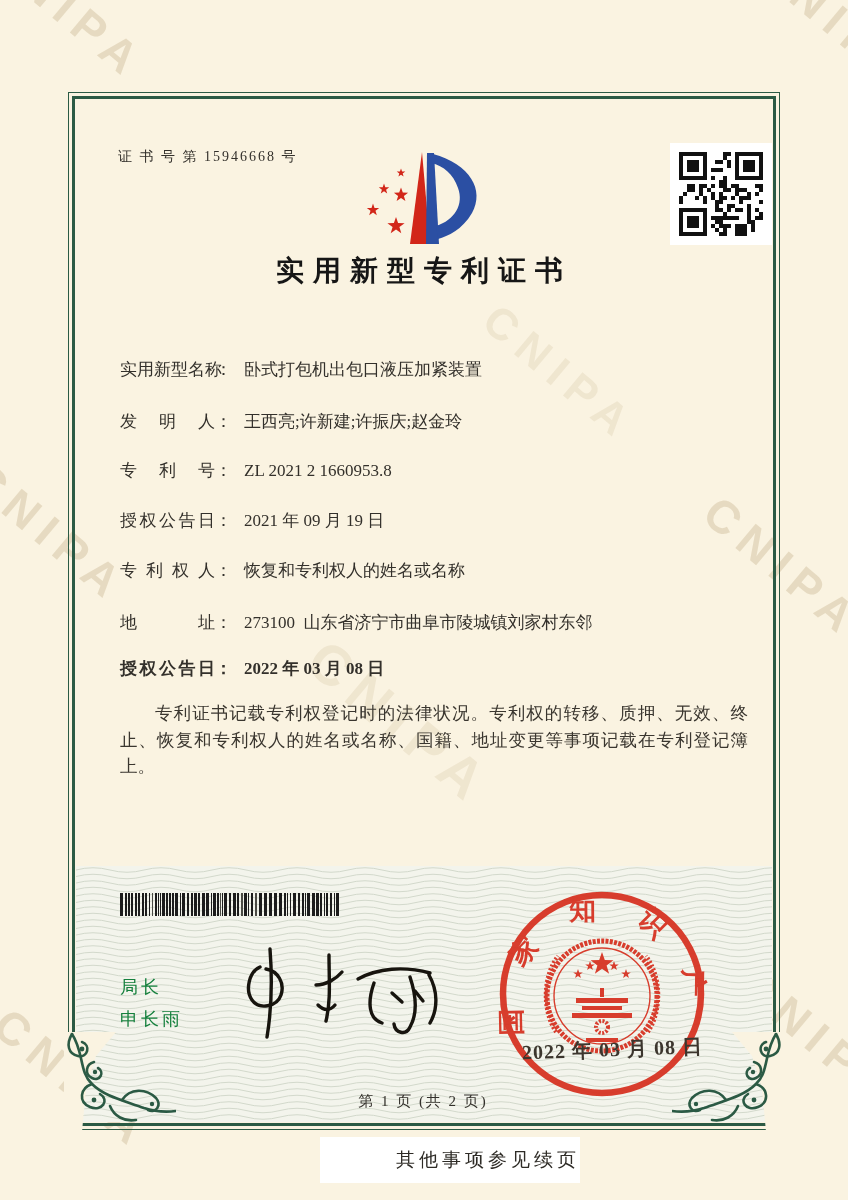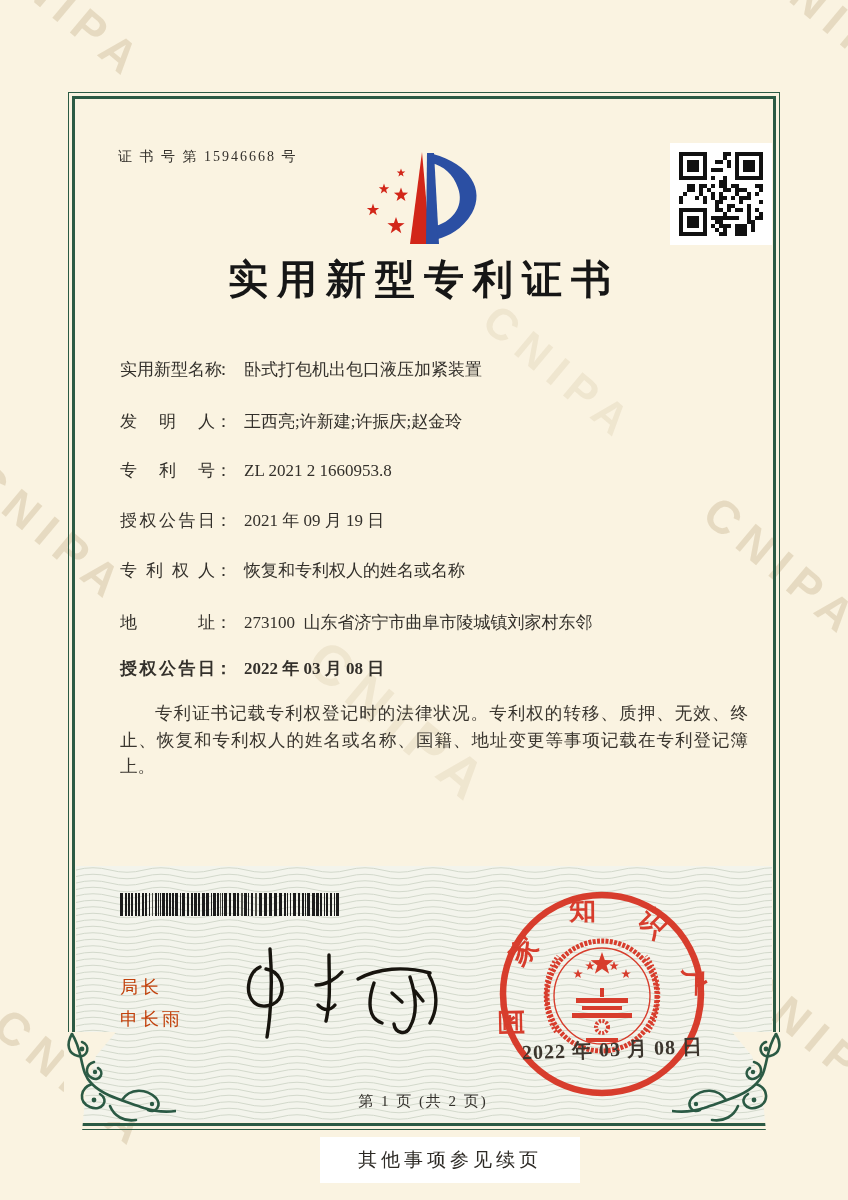--- a/index.html
+++ b/index.html
@@ -24,47 +24,47 @@
          background:#f3f4ec;}
 
   .cert-no{position:absolute;left:118px;top:148px;font-size:14px;letter-spacing:2px;z-index:3;}
 
   .logo{position:absolute;left:360px;top:140px;width:140px;height:115px;z-index:3;}
 
   .qr-pad{position:absolute;left:670px;top:143px;width:102px;height:102px;background:#fff;z-index:3;}
   .qr-pad svg{position:absolute;left:9px;top:9px;}
 
   .title{position:absolute;left:0;top:252px;width:848px;text-align:center;
-         font-size:40px;font-weight:bold;letter-spacing:9px;color:#161616;z-index:3;}
+         font-size:28px;font-weight:bold;letter-spacing:9px;color:#161616;z-index:3;}
 
   .row{position:absolute;left:120px;font-size:17px;z-index:3;white-space:nowrap;}
   .flabel{display:inline-block;width:95px;text-align:justify;text-align-last:justify;vertical-align:top;}
   .fcolon{display:inline-block;}
   .fvalue{display:inline-block;margin-left:12px;white-space:pre-wrap;}
   .pair2{position:absolute;left:318px;top:0;}
 
   .paras{position:absolute;left:120px;top:700px;width:628px;z-index:3;}
   .paras p{margin:0;font-size:17.5px;line-height:26.5px;text-indent:2em;text-align:justify;color:#3a362f;}
 
   .barcode{position:absolute;left:120px;top:893px;z-index:3;}
 
-  .signer{position:absolute;left:120px;font-size:18px;letter-spacing:3px;z-index:3;color:#c2410c;}
+  .signer{position:absolute;left:120px;font-size:18px;letter-spacing:3px;z-index:3;color:#15803d;}
   .signer.role{top:975px;}
   .signer.name{top:1007px;}
   .signature{position:absolute;left:232px;top:945px;z-index:3;}
 
   .seal{position:absolute;left:490px;top:882px;width:224px;height:224px;z-index:4;opacity:.93;}
   .seal-date{position:absolute;left:522px;top:1036px;width:190px;font-size:20px;font-weight:600;
              color:#3c362e;letter-spacing:1px;z-index:5;transform:rotate(-2deg);white-space:nowrap;}
 
   .page-num{position:absolute;left:68px;top:1092px;width:710px;text-align:center;
             font-size:15px;letter-spacing:2px;z-index:3;}
 
   .cont-box{position:absolute;left:320px;top:1137px;width:260px;height:46px;background:#ffffff;
-            z-index:3;display:flex;align-items:center;justify-content:center;}
+            z-index:3;display:flex;align-items:center;justify-content:flex-end;}
   .cont-box span{font-size:19px;letter-spacing:4px;color:#2e2b26;}
 
   .flourish{position:absolute;top:1032px;width:112px;height:100px;z-index:3;}
   .flourish.left{left:64px;}
   .flourish.right{left:672px;transform:scaleX(-1);}
 </style>
 </head>
 <body>
 
 <div class="page">

